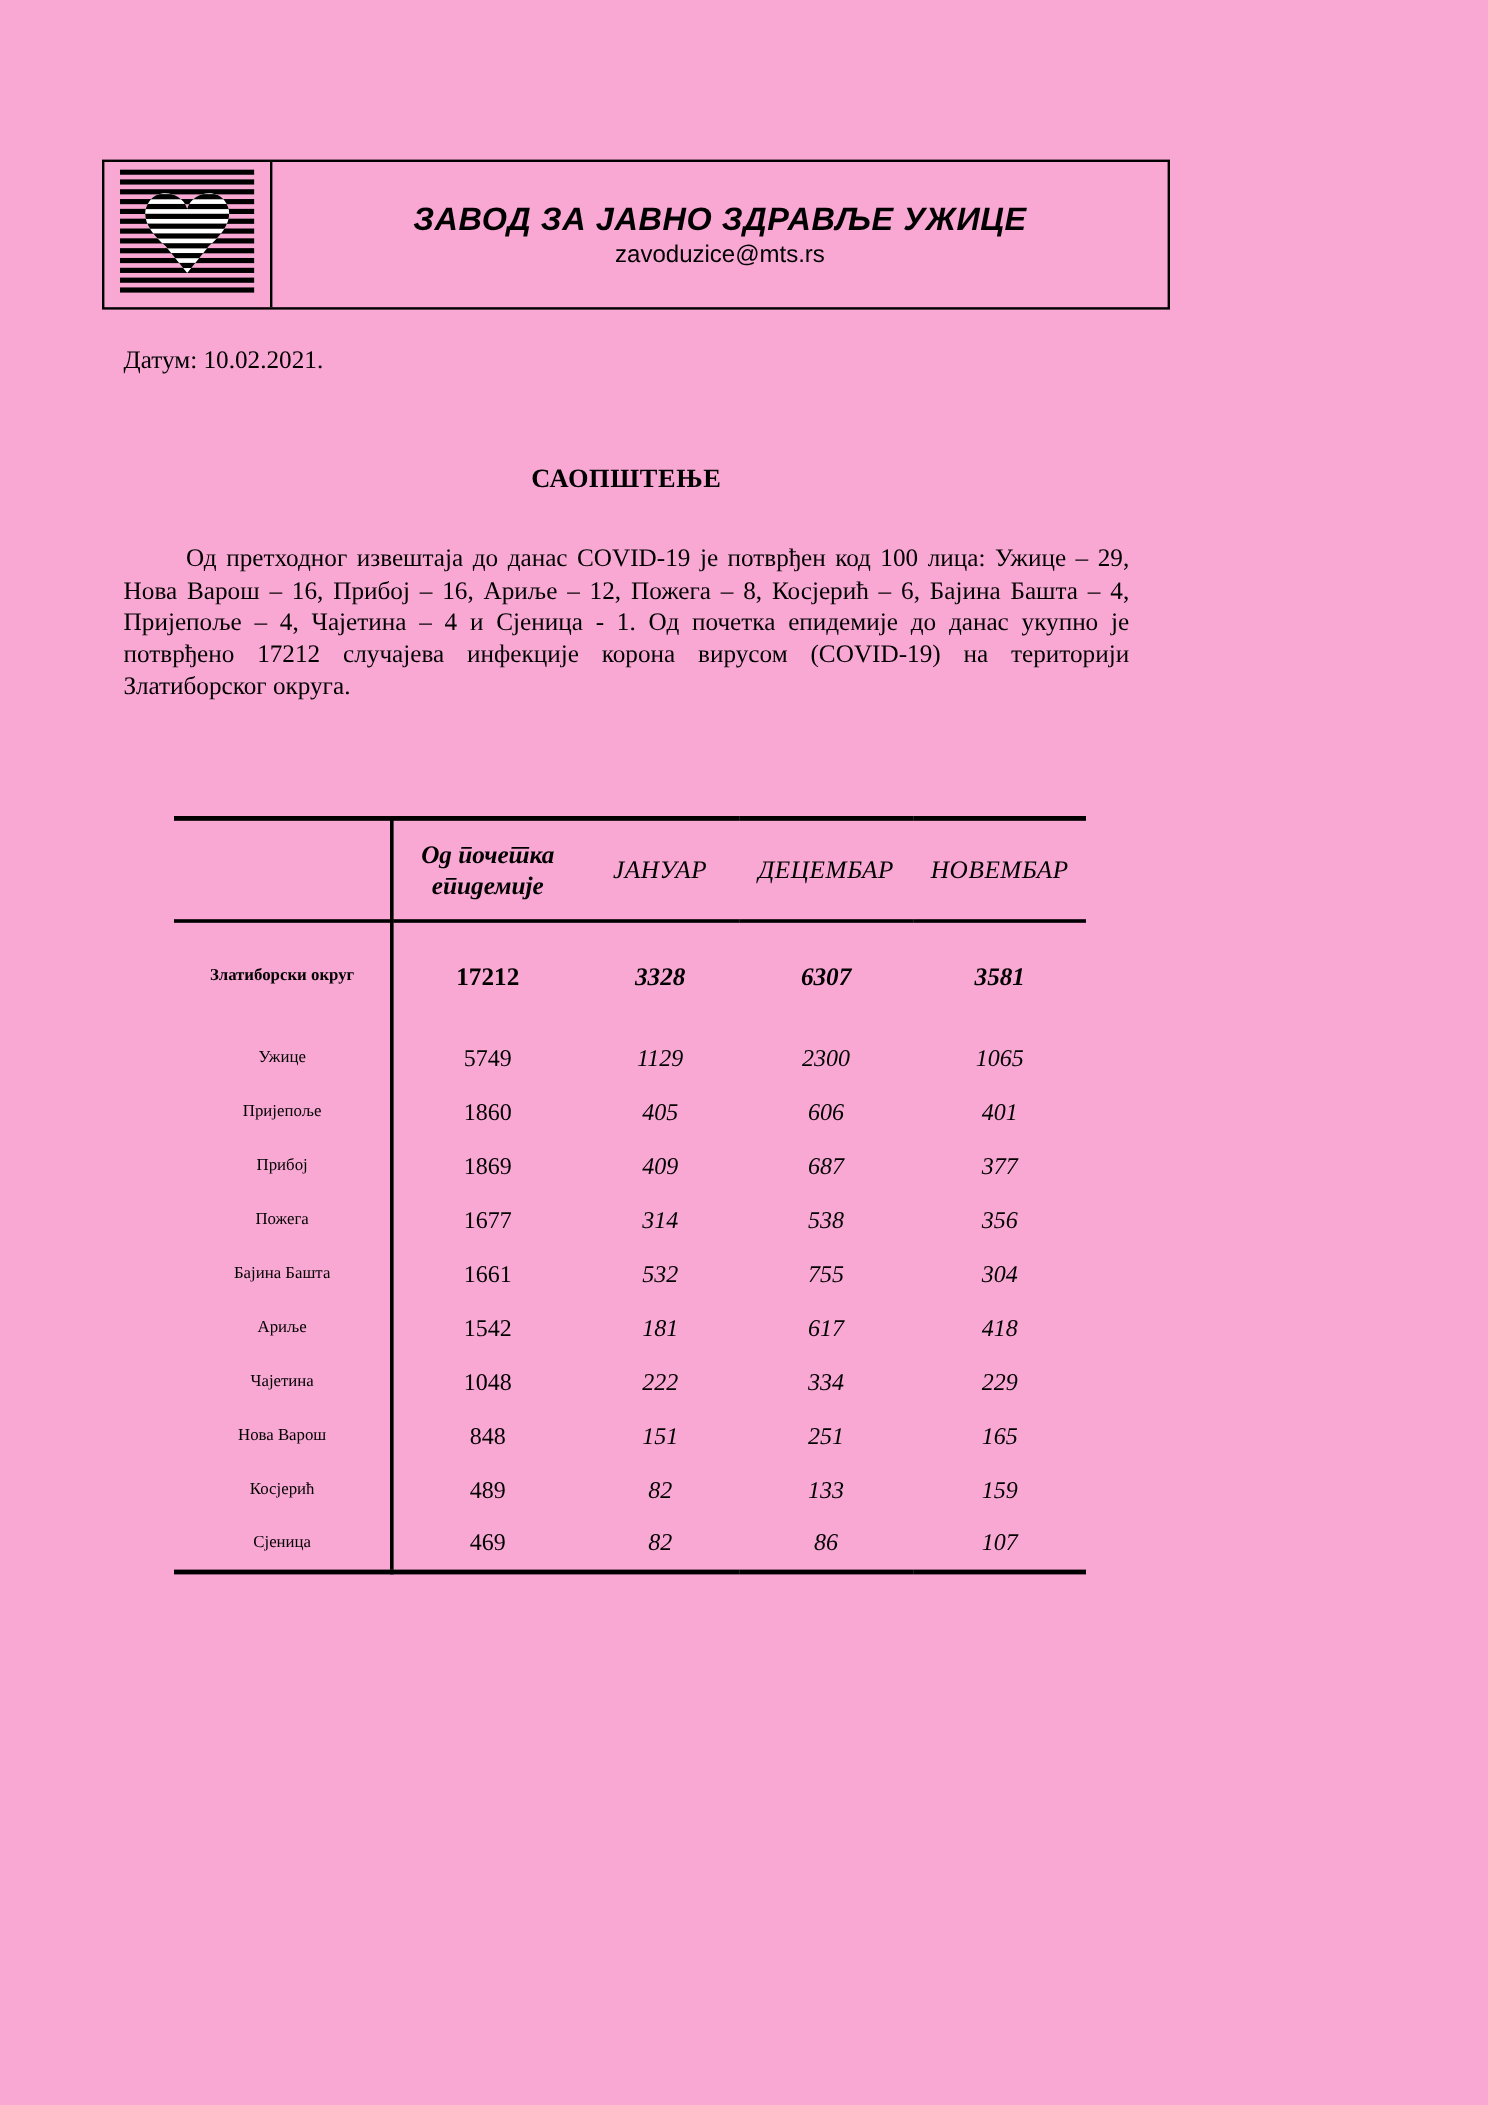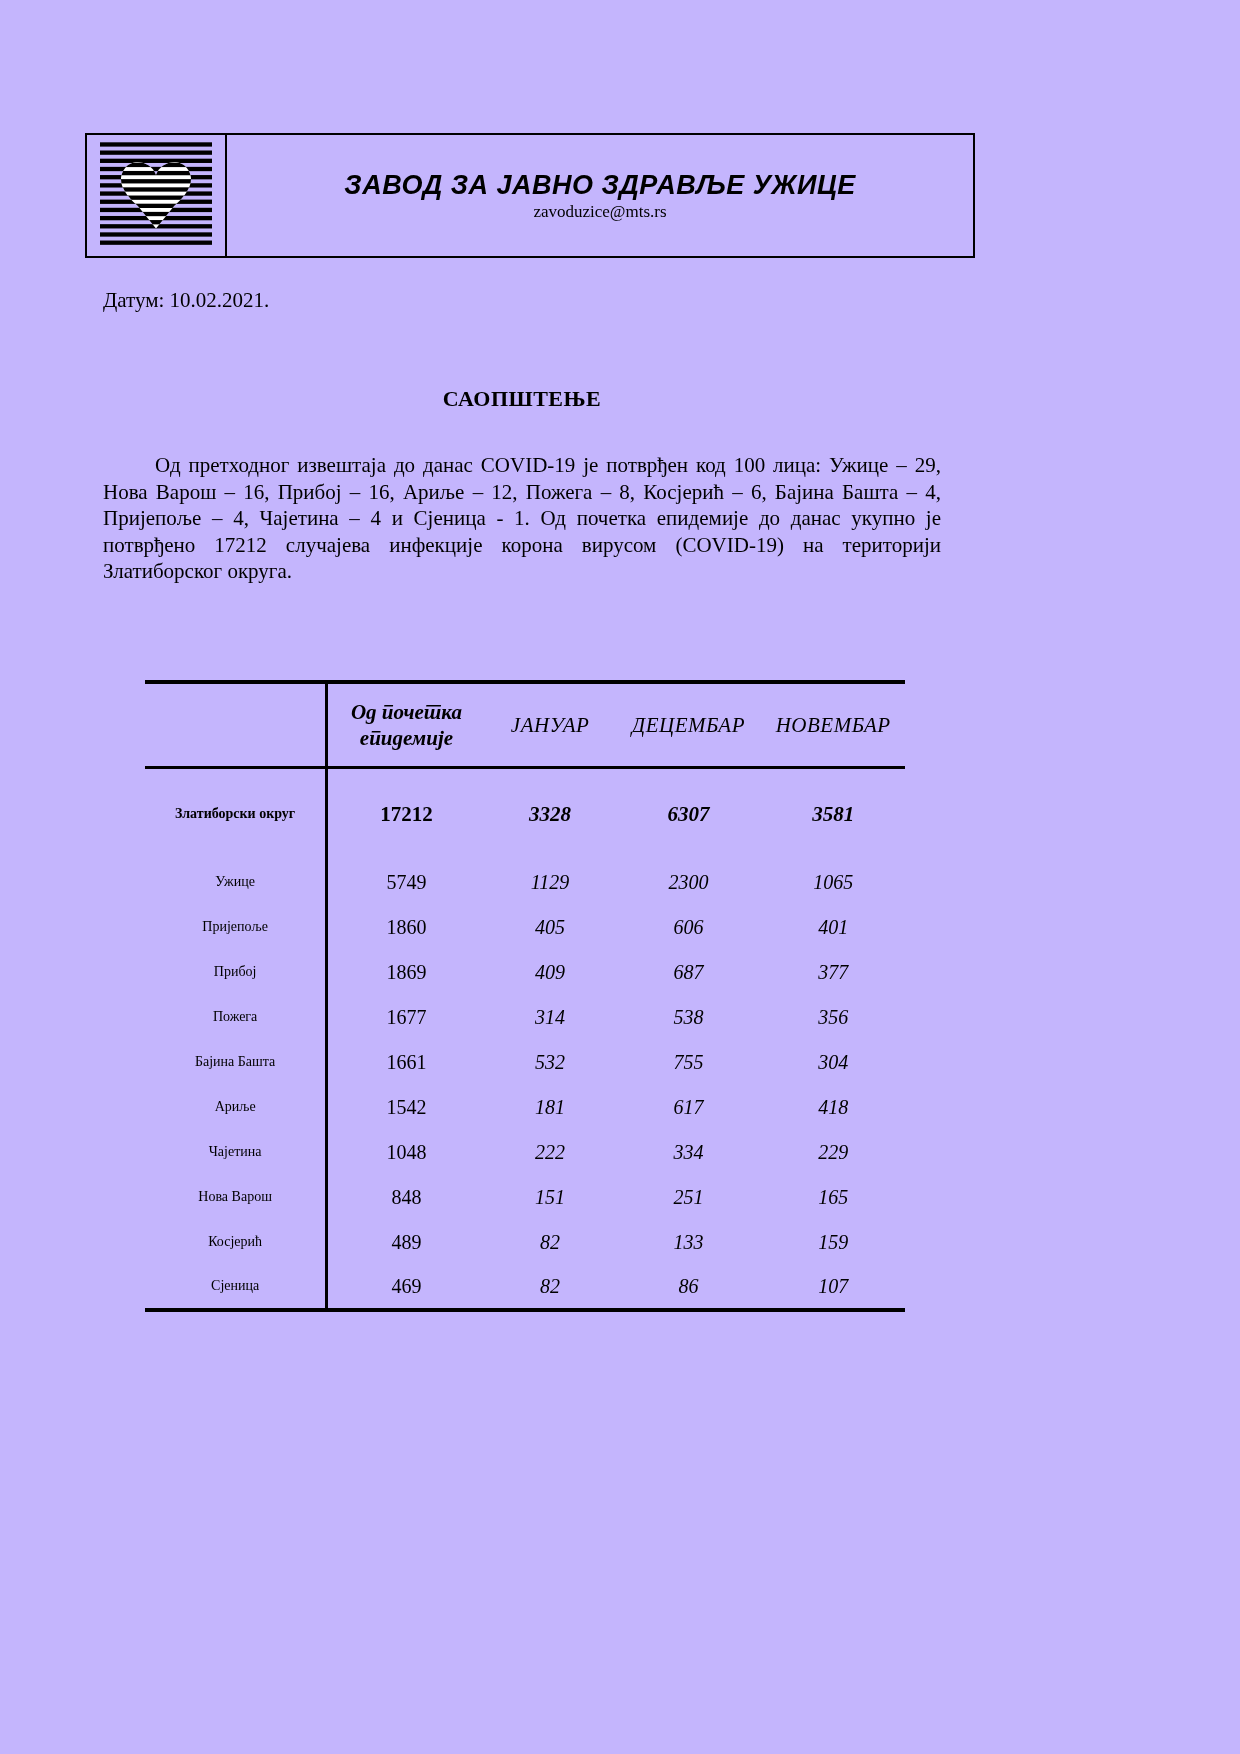--- a/index.html
+++ b/index.html
@@ -1,19 +1,19 @@
 <!DOCTYPE html>
 <html lang="sr"><head>
 <meta charset="utf-8">
 <style>
   html,body{margin:0;padding:0;background:#ffffff;}
   .page{
     position:relative;
     width:1240px;height:1754px;
-    background:#c4b5fd;
+    background:#f9a8d4;
     font-family:"Liberation Serif", serif;
     color:#000;
     overflow:hidden;
   }
   
   .header-box{
     position:absolute;left:85px;top:133px;
     width:886px;height:121px;
     border:2px solid #000;
     display:flex;align-items:stretch;
@@ -27,21 +27,21 @@
     flex:1;
     display:flex;flex-direction:column;justify-content:center;
     text-align:center;
     font-family:"Liberation Sans", sans-serif;
     line-height:1.22;
   }
   .org-name{font-size:27px;font-weight:bold;font-style:italic;letter-spacing:0.5px;}
   .org-address{font-size:19px;margin-top:2px;}
   .org-phone{font-size:19px;}
   .org-phone .phone-glyph{font-size:20px;margin-right:4px;}
-  .org-email{font-size:17px;font-family:Liberation Serif, serif;}
+  .org-email{font-size:20px;}
   
   .date-line{
     position:absolute;left:103px;top:288px;
     font-size:21px;
   }
   .doc-title{
     position:absolute;left:103px;top:386px;width:838px;
     text-align:center;font-size:22px;font-weight:bold;letter-spacing:0.5px;
   }
   .body-paragraph{

